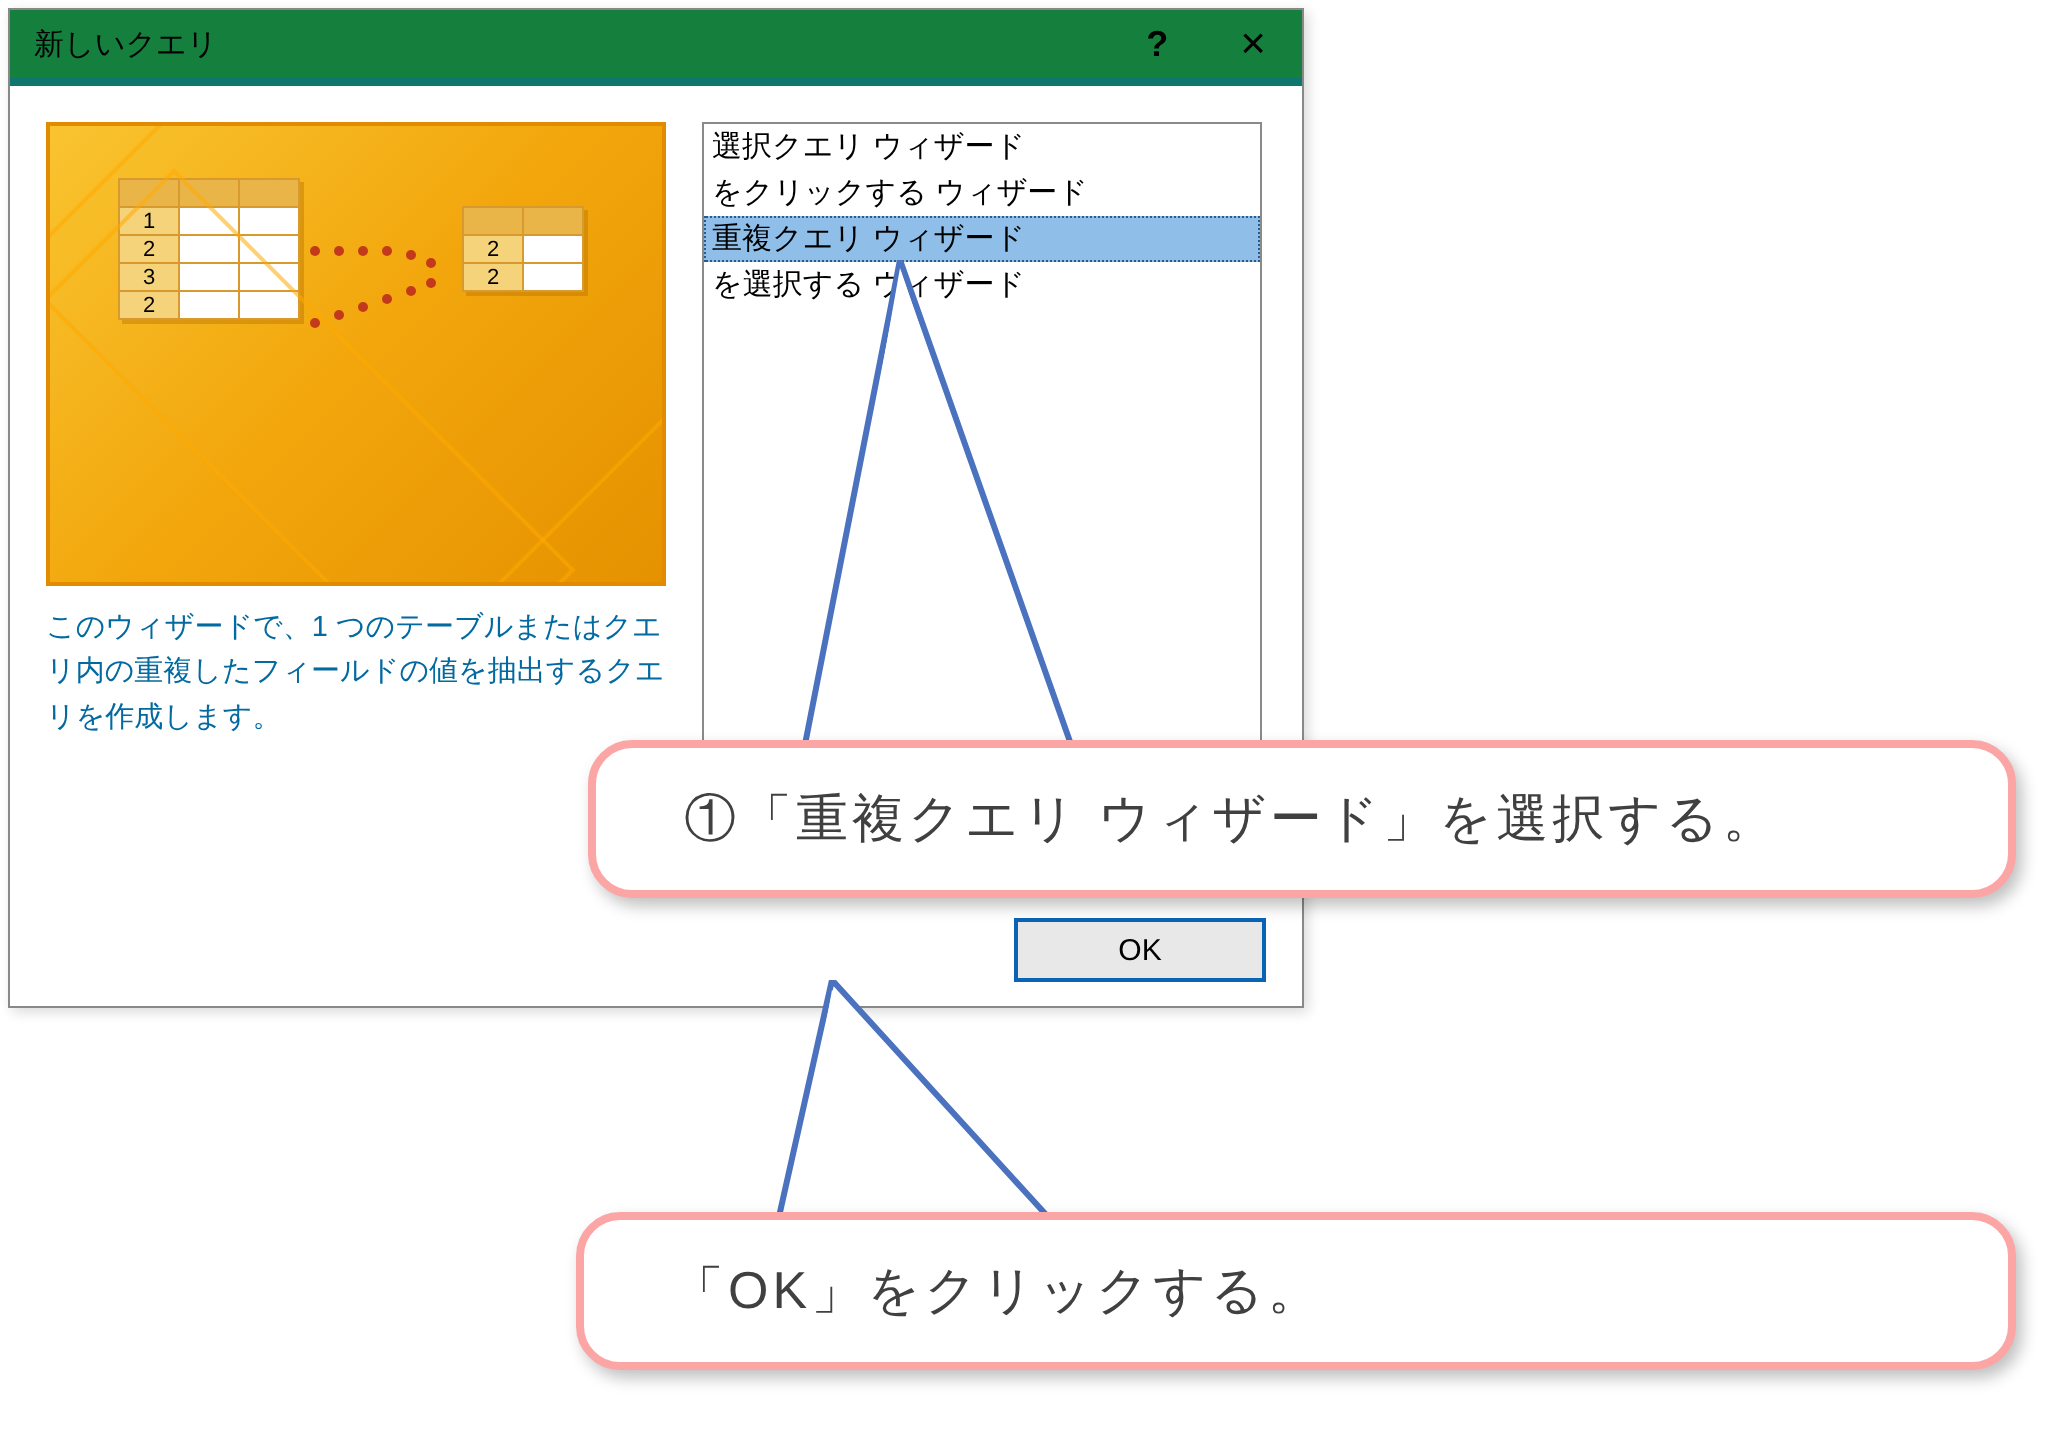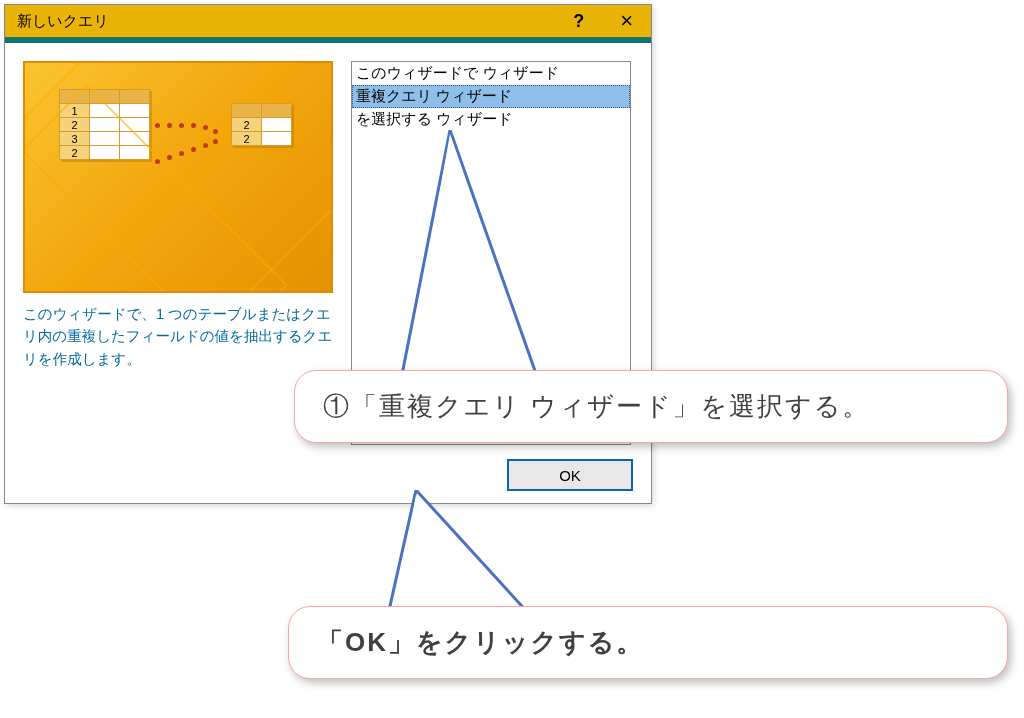--- a/index.html
+++ b/index.html
@@ -19,22 +19,22 @@
       border: 1px solid #888;
       background: #fff;
       box-shadow: 2px 2px 6px rgba(0,0,0,.15);
     }
     .titlebar {
       display: flex;
       align-items: center;
       justify-content: space-between;
       height: 38px;
       padding: 0 6px 0 12px;
-      border-bottom: 6px solid #0f766e;
-      background: #eab308;
+      border-bottom: 4px solid #0f766e;
+      background: #15803d;
     }
     .titlebar .title {
       font-size: 15px;
       color: #000;
     }
     .titlebar .controls {
       display: flex;
       align-items: center;
       gap: 14px;
     }
@@ -121,21 +121,20 @@
     }
     .listbox .item {
       padding: 2px 6px 2px 4px;
       cursor: default;
       white-space: nowrap;
     }
     .listbox .item.selected {
       background:#8fbfe8;
       outline:1px dotted #2a5a8a;
       outline-offset:-1px;
-      font-family:Liberation Serif, serif;
     }
 
     .button-row {
       position:absolute;
       right: 18px;
       bottom: 12px;
       display:flex;
       gap: 2px;
     }
     .btn {
@@ -145,31 +144,31 @@
       background:#e8e8e8;
       border:1px solid #9a9a9a;
       cursor: default;
     }
     .btn.primary { border:2px solid #0a64b4; }
 
     
     .callout {
       position:absolute;
       background:#fff;
-      border:1px solid #fca5a5;
+      border:4px solid #fca5a5;
       border-radius: 22px;
       font-size: 26px;
       color:#404040;
-      padding: 18px 28px;
+      padding: 18px 44px;
       box-shadow: 3px 4px 8px rgba(0,0,0,.25);
       letter-spacing: 2px;
       white-space: nowrap;
     }
     .callout1 { left:294px; top:370px; width:714px; }
-    .callout2 { left:288px; top:606px; width:720px;font-weight:bold; }
+    .callout2 { left:288px; top:606px; width:720px; }
 
     .arrow { position:absolute; pointer-events:none; }
   </style>
 </head>
 <body>
 
 <div class="dialog">
 
   <div class="titlebar">
     <span class="title">新しいクエリ</span>
@@ -241,21 +240,22 @@
           <span style="left:36px;top:28px"></span>
             <span style="left:48px;top:24px"></span>
             <span style="left:58px;top:20px"></span>
         </div>
       </div>
       <p class="desc">このウィザードで、1 つのテーブルまたはクエリ内の重複したフィールドの値を抽出するクエリを作成します。</p>
     </div>
 
     <div class="right-col">
       <div class="listbox">
-        <div class="item">このウィザードで ウィザード</div>
+        <div class="item">選択クエリ ウィザード</div>
+        <div class="item">をクリックする ウィザード</div>
         <div class="item selected">重複クエリ ウィザード</div>
         <div class="item">を選択する ウィザード</div>
       </div>
     </div>
 
   </div>
 
   <div class="button-row">
     <button class="btn primary">OK</button>
   </div>

